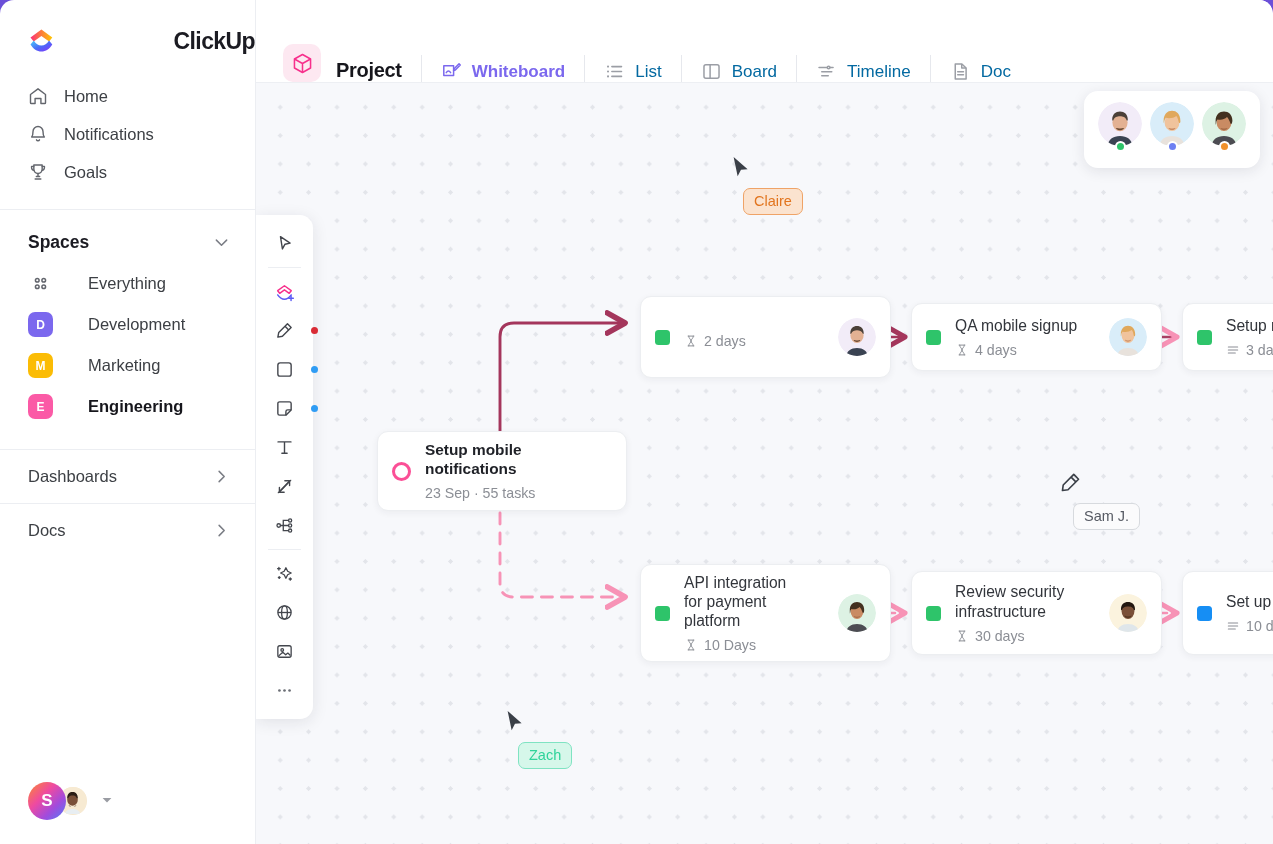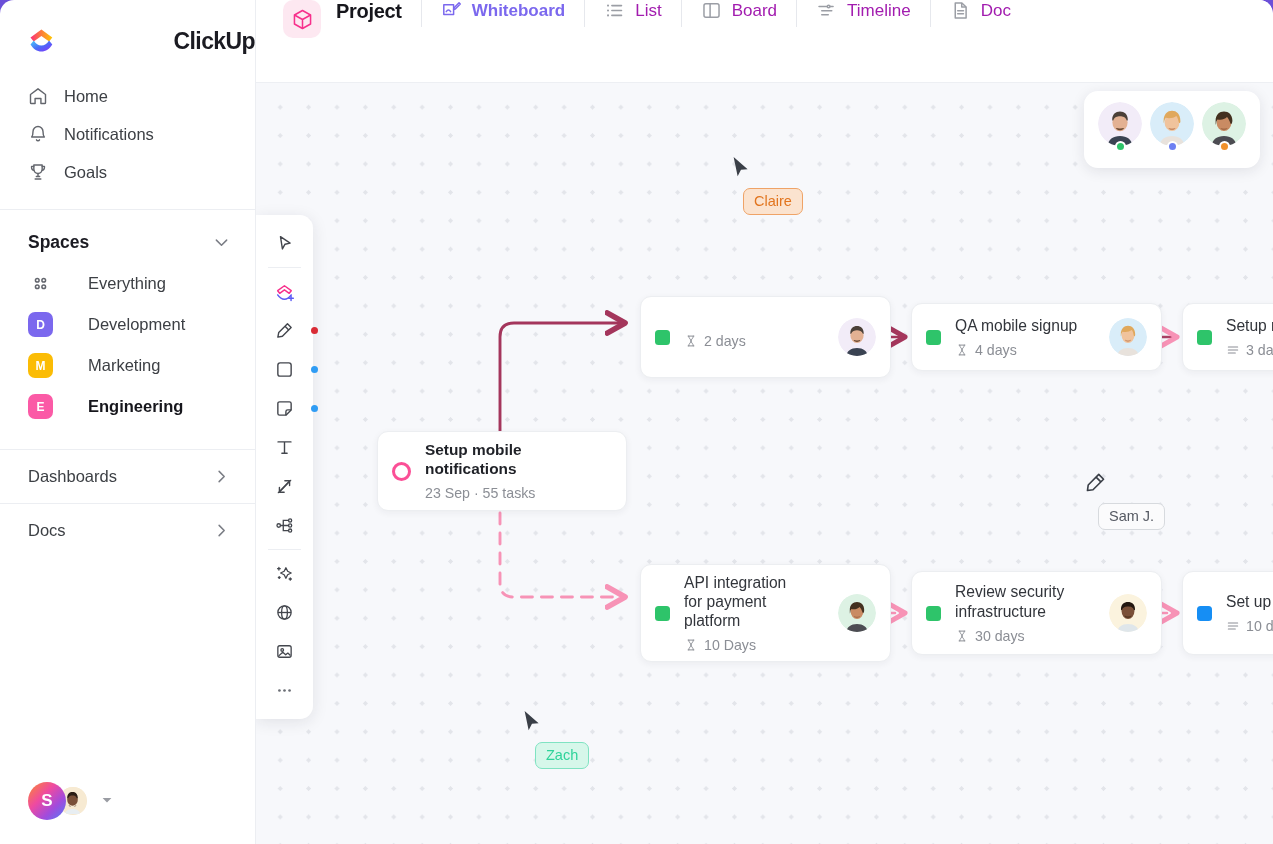--- a/index.html
+++ b/index.html
@@ -90,36 +90,36 @@
   .caret-dn { margin-left: 12px; color: #9a9ca3; }
 
   
   .main {
     flex: 1 1 auto; height: 844px; position: relative;
     display: flex; flex-direction: column; min-width: 0;
     border-top-right-radius: 14px; overflow: hidden; background: #fff;
   }
   .topbar {
     height: 83px; flex: 0 0 83px; background: #fff;
-    display: flex; align-items: flex-start; padding-left: 27px;
+    display: flex; align-items: flex-end; padding-left: 27px;
     border-bottom: 1px solid #edeff3;
   }
   .proj-ico {
     width: 38px; height: 38px; border-radius: 10px; background: #fde8f1;
     display: flex; align-items: center; justify-content: center;
     flex: 0 0 38px;
   }
   .proj-name {
     font-size: 20px; font-weight: bold; color: #16161c;
     margin-left: 15px; letter-spacing: -0.3px; white-space: nowrap;
   }
   .tb-sep { width: 1px; height: 27px; background: #e6e8ed; margin: 0 19px; flex: 0 0 1px; }
   .tab {
     display: flex; align-items: center; gap: 10px; cursor: pointer;
-    font-size: 17px; color: #a21caf; white-space: nowrap;
+    font-size: 17px; color: #0369a1; white-space: nowrap;
   }
   .tab.active { color: #7b68ee; font-weight: bold; }
   .tab-ico { display: flex; align-items: center; }
 
   
   .canvas {
     flex: 1 1 auto; position: relative; overflow: hidden;
     background-color: #f7f8fb;
     background-image: radial-gradient(#e3e5ea 2.1px, transparent 2.2px);
     background-size: 28.4px 28.4px;
@@ -666,29 +666,29 @@
         </span>
       </div>
 
       <div class="cursor" style="left:475px; top:72px;">
         <svg viewBox="0 0 24 28" width="21" height="25">
           <path d="M3 2 L19 16 L11.4 16.6 L7.6 24 Z" fill="#3a3f47"></path>
         </svg>
         <span class="cur-lbl" style="left:12px; top:33px; color:#e2751f; background:#fbe3cf; border-color:#efa367;">Claire</span>
       </div>
 
-      <div class="cursor" style="left:828px; top:388px;">
+      <div class="cursor" style="left:803px; top:388px;">
         <svg viewBox="0 0 24 24" width="23" height="23" fill="none" stroke="#3a3f47" stroke-width="1.7" stroke-linejoin="round">
           <path d="M15.4 3.6 L20.4 8.6 L9.4 19.6 L3.6 20.4 L4.4 14.6 Z"></path>
           <path d="M12.6 6.4 L17.6 11.4"></path>
         </svg>
         <span class="cur-lbl" style="left:14px; top:32px; color:#565a63; background:#fbfbfc; border-color:#d7dade;">Sam J.</span>
       </div>
 
-      <div class="cursor" style="left:266px; top:626px;">
+      <div class="cursor" style="left:249px; top:626px;">
         <svg viewBox="0 0 24 28" width="21" height="25">
           <path d="M3 2 L19 16 L11.4 16.6 L7.6 24 Z" fill="#3a3f47"></path>
         </svg>
         <span class="cur-lbl" style="left:13px; top:33px; color:#2fd39a; background:#d6f7ea; border-color:#7fe3c2;">Zach</span>
       </div>
 
       <div class="presence">
         <div class="pres-item">
           <span class="pres-av">
             <svg viewBox="0 0 44 44" width="44" height="44">

